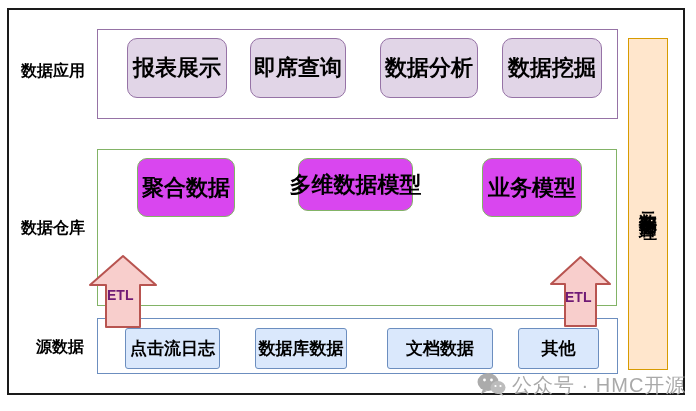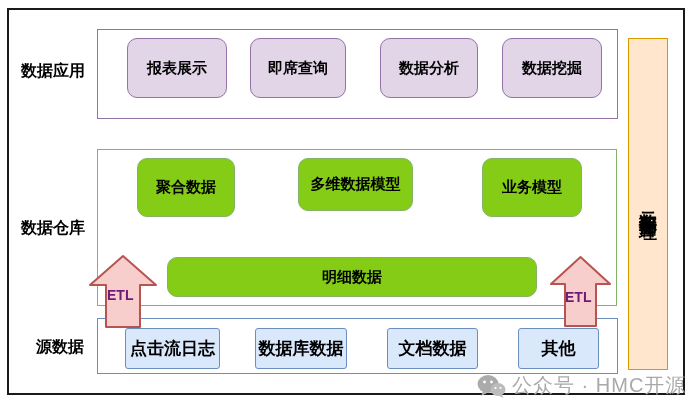--- a/index.html
+++ b/index.html
@@ -32,26 +32,26 @@
     background:#ffffff;
     box-sizing:border-box;
   }
   .container.purple-b { border:1.5px solid #9673A6; }
   .container.green-b  { border:1.5px solid #82B366; }
   .container.blue-b   { border:1.5px solid #6C8EBF; }
   .box {
     position:absolute;
     display:flex; align-items:center; justify-content:center;
     box-sizing:border-box;
-    font-size:15px; font-weight:bold; color:#000;
+    font-size:22px; font-weight:bold; color:#000;
     border-radius:10px;
     white-space:nowrap;
   }
   .box.purple { background:#E1D5E7; border:1.5px solid #9673A6; }
-  .box.green  { background:#84cc16; border:1.5px solid #82B366; }
+  .box.green  { background:#d946ef; border:1.5px solid #82B366; }
   .box.blue   { background:#DAE8FC; border:1.5px solid #6C8EBF; border-radius:3px; font-size:17px; }
   .sidebar {
     position:absolute;
     left:628px; top:38px; width:40px; height:332px;
     background:#FFE6CC;
     border:1.5px solid #D79B00;
     box-sizing:border-box;
     display:flex; align-items:center; justify-content:center;
   }
   .sidebar .vtext {
@@ -61,21 +61,21 @@
     letter-spacing:3px;
   }
   .arrow-svg { position:absolute; }
   .etl-label {
     position:absolute;
     font-size:14px; font-weight:bold; color:#701a75;
   }
   .watermark {
     position:absolute;
     left:477px; top:372px;
-    display:flex; align-items:flex-end; gap:6px;
+    display:flex; align-items:flex-start; gap:6px;
   }
   .watermark .wm-text {
     font-size:20px;
     color:#a9a9a9;
     letter-spacing:1px;
     white-space:nowrap;
   }
 </style>
 </head>
 <body>
@@ -91,26 +91,25 @@
   <div class="container purple-b" style="left:97px;top:29px;width:521px;height:90px"></div>
   <div class="box purple" style="left:127px;top:38px;width:100px;height:60px">报表展示</div>
   <div class="box purple" style="left:250px;top:38px;width:96px;height:60px">即席查询</div>
   <div class="box purple" style="left:380px;top:38px;width:98px;height:60px">数据分析</div>
   <div class="box purple" style="left:502px;top:38px;width:100px;height:60px">数据挖掘</div>
 
   <div class="container green-b" style="left:97px;top:149px;width:520px;height:157px"></div>
   <div class="box green" style="left:137px;top:158px;width:98px;height:59px">聚合数据</div>
   <div class="box green" style="left:298px;top:158px;width:115px;height:53px">多维数据模型</div>
   <div class="box green" style="left:482px;top:158px;width:100px;height:59px">业务模型</div>
-  <div class="box green" style="left:167px;top:257px;width:370px;height:40px">明细数据</div>
 
   <div class="container blue-b" style="left:97px;top:318px;width:521px;height:56px"></div>
   <div class="box blue" style="left:125px;top:328px;width:95px;height:41px">点击流日志</div>
   <div class="box blue" style="left:255px;top:328px;width:92px;height:41px">数据库数据</div>
-  <div class="box blue" style="left:387px;top:328px;width:91px;height:41px">文档数据</div>
+  <div class="box blue" style="left:387px;top:328px;width:106px;height:41px">文档数据</div>
   <div class="box blue" style="left:518px;top:328px;width:81px;height:41px">其他</div>
 
   <svg class="arrow-svg" style="left:88px;top:254px" width="70" height="75" viewBox="0 0 70 75">
     <polygon points="35,2 68,31 52,31 52,73 18,73 18,31 2,31" fill="#F8CECC" stroke="#B85450" stroke-width="2" stroke-linejoin="round"></polygon>
   </svg>
   <svg class="arrow-svg" style="left:549px;top:255px" width="63" height="73" viewBox="0 0 63 73">
     <polygon points="31.5,2 61,29 47,29 47,71 16,71 16,29 2,29" fill="#F8CECC" stroke="#B85450" stroke-width="2" stroke-linejoin="round"></polygon>
   </svg>
   <div class="etl-label" style="left:107px;top:287px">ETL</div>
   <div class="etl-label" style="left:565px;top:289px">ETL</div>

